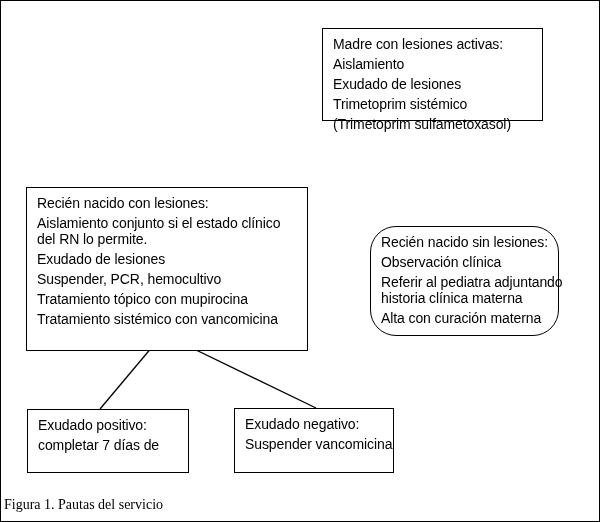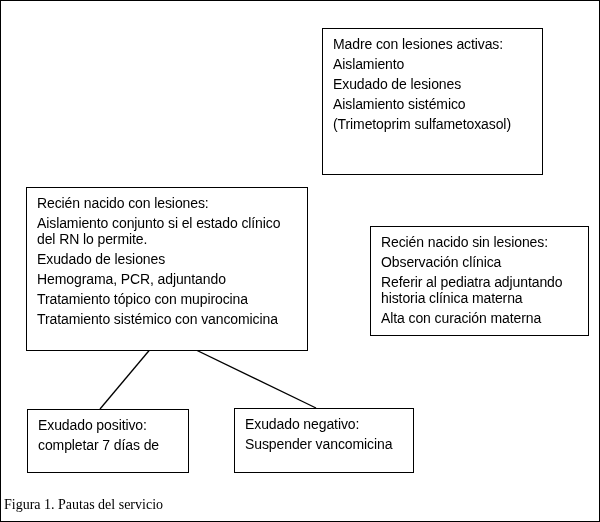--- a/index.html
+++ b/index.html
@@ -27,25 +27,25 @@
     font-size: 14px;
     letter-spacing: -0.1px;
   }
   .ln {
     line-height: 19px;
     white-space: nowrap;
   }
   .ln.g { margin-top: 1px; }   
   .ln.w { margin-top: -3px; }  
 
-  .box-madre    { left: 321px; top: 27px;  width: 221px; height: 147px; }
+  .box-madre    { left: 321px; top: 27px;  width: 221px; height: 93px; }
   .box-rn-con   { left: 25px;  top: 186px; width: 282px; height: 164px; }
-  .box-rn-sin   { left: 369px; top: 225px; width: 219px; height: 110px; }
+  .box-rn-sin   { left: 369px; top: 225px; width: 189px; height: 110px; border-radius: 26px; }
   .box-positivo { left: 26px;  top: 408px; width: 162px; height: 64px; }
-  .box-negativo { left: 233px; top: 407px; width: 180px; height: 65px; }
+  .box-negativo { left: 233px; top: 407px; width: 160px; height: 65px; }
 
   .connectors {
     position: absolute;
     left: 0; top: 0;
     width: 600px; height: 522px;
     pointer-events: none;
   }
   .caption {
     position: absolute;
     left: 3px;
@@ -63,30 +63,30 @@
 
   <svg class="connectors" viewBox="0 0 600 522" xmlns="http://www.w3.org/2000/svg">
     <line x1="162" y1="333" x2="99" y2="408" stroke="#000000" stroke-width="1.3"></line>
     <line x1="162" y1="333" x2="315" y2="407" stroke="#000000" stroke-width="1.3"></line>
   </svg>
 
   <div class="box box-madre">
     <div class="ln">Madre con lesiones activas:</div>
     <div class="ln g">Aislamiento</div>
     <div class="ln g">Exudado de lesiones</div>
-    <div class="ln g">Aislamiento sistémico</div>
+    <div class="ln g">Trimetoprim sistémico</div>
     <div class="ln g">(Trimetoprim sulfametoxasol)</div>
   </div>
 
   <div class="box box-rn-con">
     <div class="ln">Recién nacido con lesiones:</div>
     <div class="ln g">Aislamiento conjunto si el estado clínico</div>
     <div class="ln w">del RN lo permite.</div>
     <div class="ln g">Exudado de lesiones</div>
-    <div class="ln g">Hemograma, PCR, adjuntando</div>
+    <div class="ln g">Suspender, PCR, hemocultivo</div>
     <div class="ln g">Tratamiento tópico con mupirocina</div>
     <div class="ln g">Tratamiento sistémico con vancomicina</div>
   </div>
 
   <div class="box box-rn-sin">
     <div class="ln">Recién nacido sin lesiones:</div>
     <div class="ln g">Observación clínica</div>
     <div class="ln g">Referir al pediatra adjuntando</div>
     <div class="ln w">historia clínica materna</div>
     <div class="ln g">Alta con curación materna</div>

